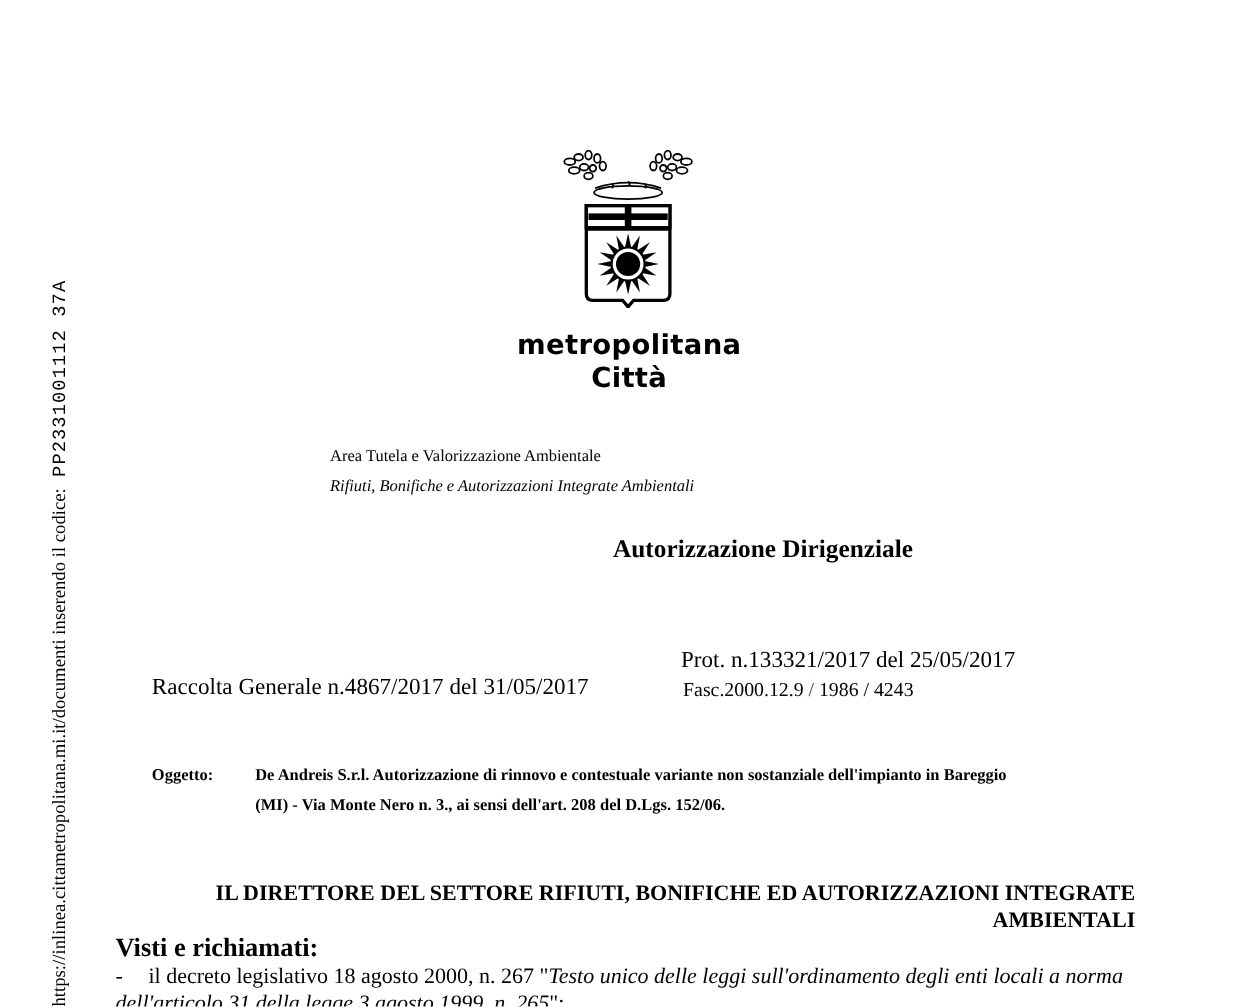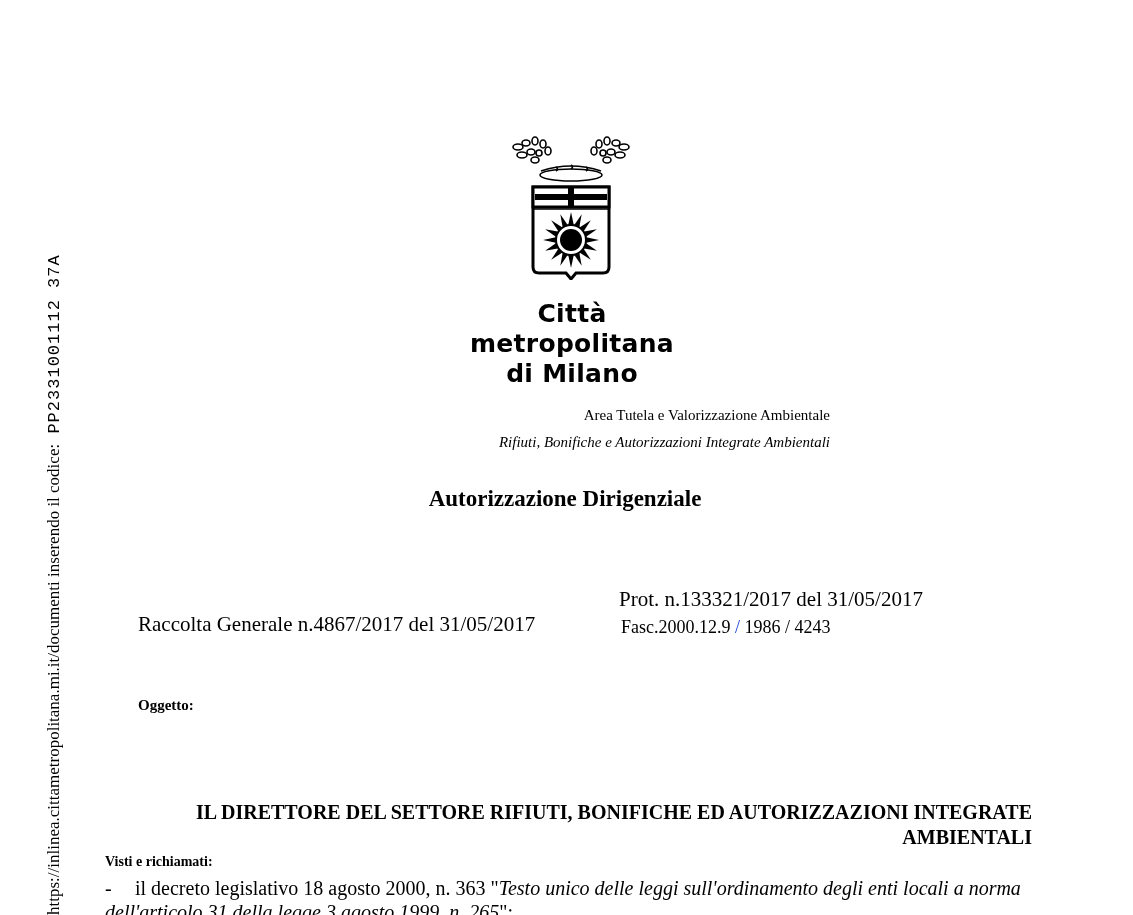--- a/index.html
+++ b/index.html
@@ -9,33 +9,33 @@
       transform-origin: 0 0; transform: rotate(-90deg);
       white-space: nowrap; font-size: 17px; line-height: 20px;
       font-family: "Liberation Serif", serif;
     }
     .side-stamp .code { font-family: "Liberation Mono", "DejaVu Sans Mono", monospace; font-size: 17px; letter-spacing: 1px; margin-left: 6px; }
     .logo { position: absolute; left: 508px; top: 135px; width: 126px; height: 145px; }
     .org-name {
       position: absolute; left: 420px; top: 299px; width: 304px; text-align: center;
       font-family: "DejaVu Sans", sans-serif; font-weight: bold; font-size: 25px; line-height: 30px; letter-spacing: 0.3px;
     }
-    .dept { position: absolute; left: 300px; width: 530px; text-align: right; font-size: 15px; line-height: 18px; }
+    .dept { position: absolute; left: 300px; width: 530px; text-align: left; font-size: 15px; line-height: 18px; }
     .dept.l1 { top: 406px; }
     .dept.l2 { top: 433px; font-style: italic; }
-    .doc-title { position: absolute; left: 300px; top: 485px; width: 530px; text-align: center; font-weight: bold; font-size: 23px; line-height: 28px; }
+    .doc-title { position: absolute; left: 300px; top: 485px; width: 530px; text-align: right; font-weight: bold; font-size: 23px; line-height: 28px; }
     .raccolta { position: absolute; left: 138px; top: 612px; font-size: 21px; line-height: 24px; white-space: nowrap; }
     .prot { position: absolute; left: 619px; top: 587px; font-size: 21px; line-height: 24px; white-space: nowrap; }
     .fasc { position: absolute; left: 621px; top: 615px; font-size: 18px; line-height: 24px; white-space: nowrap; }
     .fasc .sep-blue { color: #1a3fd0; }
     .oggetto { position: absolute; left: 138px; top: 692px; width: 800px; font-weight: bold; font-size: 15px; line-height: 27px; font-family: "Liberation Sans Narrow", "Liberation Serif", serif; }
     .oggetto .label { position: absolute; left: 0; top: 0; }
     .oggetto .text { margin-left: 94px; width: 700px; }
     .director { position: absolute; left: 100px; top: 800px; width: 932px; text-align: right; font-weight: bold; font-size: 20px; line-height: 25px; }
-    .visti { position: absolute; left: 105px; top: 850px; font-weight: bold; font-size: 14px; line-height: 24px; }
+    .visti { position: absolute; left: 105px; top: 850px; font-weight: bold; font-size: 24px; line-height: 24px; }
     .bullet { position: absolute; left: 105px; top: 876px; width: 940px; font-size: 20px; line-height: 24px; }
     .bullet .dash { display: inline-block; width: 30px; }
     .bullet i { font-style: italic; }
   </style>
 </head>
 <body>
 
 <div class="side-stamp">
   <span>https://inlinea.cittametropolitana.mi.it/documenti inserendo il codice:</span>
   <span class="code">PP2331001112 37A</span>
@@ -94,41 +94,41 @@
       <polygon points="0,-28 3,-14 -3,-14" transform="rotate(292.5)"></polygon>
       <polygon points="0,-28 3,-14 -3,-14" transform="rotate(315)"></polygon>
       <polygon points="0,-28 3,-14 -3,-14" transform="rotate(337.5)"></polygon>
       <circle cx="0" cy="0" r="15" fill="#fff" stroke="#000" stroke-width="2"></circle>
       <circle cx="0" cy="0" r="11" fill="#000"></circle>
     </g>
   </svg>
 </div>
 
 <div class="org-name">
+  <div>metropolitana</div>
   <div>Città</div>
-  <div>metropolitana</div>
-  <div>di Milano</div>
 </div>
 
 <div class="dept l1">Area Tutela e Valorizzazione Ambientale</div>
 <div class="dept l2">Rifiuti, Bonifiche e Autorizzazioni Integrate Ambientali</div>
 
 <div class="doc-title">Autorizzazione Dirigenziale</div>
 
 <div class="raccolta">Raccolta Generale n.4867/2017 del 31/05/2017</div>
-<div class="prot">Prot. n.133321/2017  del 31/05/2017</div>
+<div class="prot">Prot. n.133321/2017  del 25/05/2017</div>
 <div class="fasc">
   <span>Fasc.2000.12.9</span>
   <span class="sep-blue">/</span>
   <span>1986 / 4243</span>
 </div>
 
 <div class="oggetto">
   <span class="label">Oggetto:</span>
+  <div class="text">De Andreis S.r.l. Autorizzazione di rinnovo e contestuale variante non sostanziale dell'impianto in Bareggio (MI)  - Via Monte Nero n. 3., ai sensi dell'art. 208 del D.Lgs. 152/06.</div>
 </div>
 
 <div class="director">IL DIRETTORE DEL SETTORE RIFIUTI, BONIFICHE ED AUTORIZZAZIONI INTEGRATE AMBIENTALI</div>
 
 <div class="visti">Visti e richiamati:</div>
 
 <div class="bullet">
-  <span class="dash">-</span><span>il decreto legislativo 18 agosto 2000, n. 363 "</span><i>Testo unico delle leggi sull'ordinamento degli enti locali a norma dell'articolo 31 della legge 3 agosto 1999, n. 265</i><span>";</span>
+  <span class="dash">-</span><span>il decreto legislativo 18 agosto 2000, n. 267 "</span><i>Testo unico delle leggi sull'ordinamento degli enti locali a norma dell'articolo 31 della legge 3 agosto 1999, n. 265</i><span>";</span>
 </div>
 
 </body></html>

